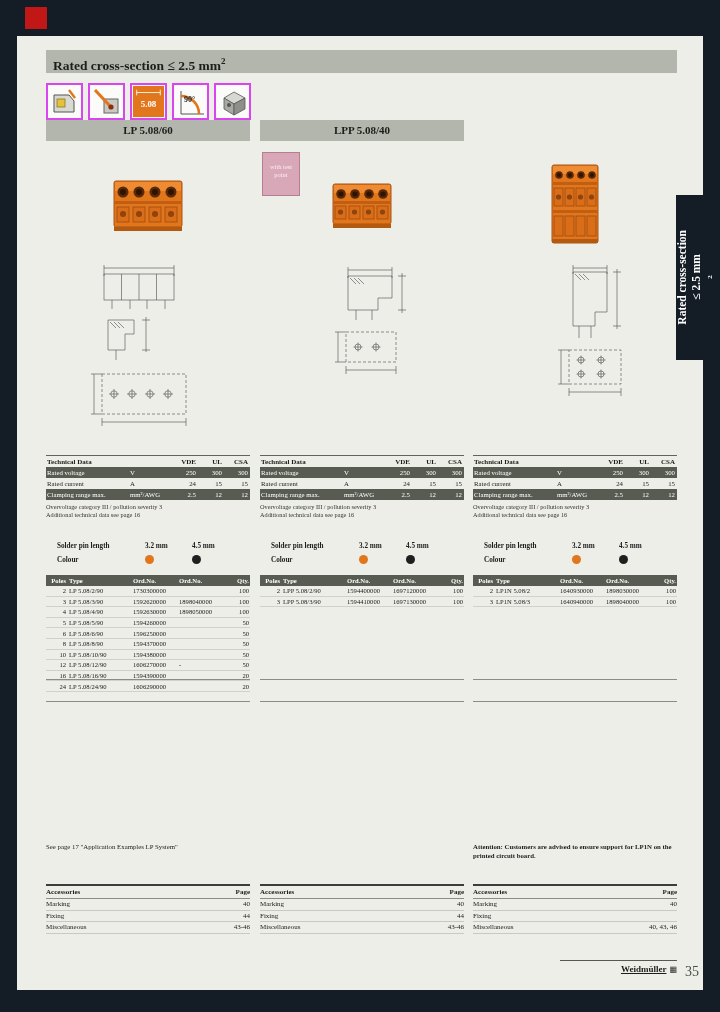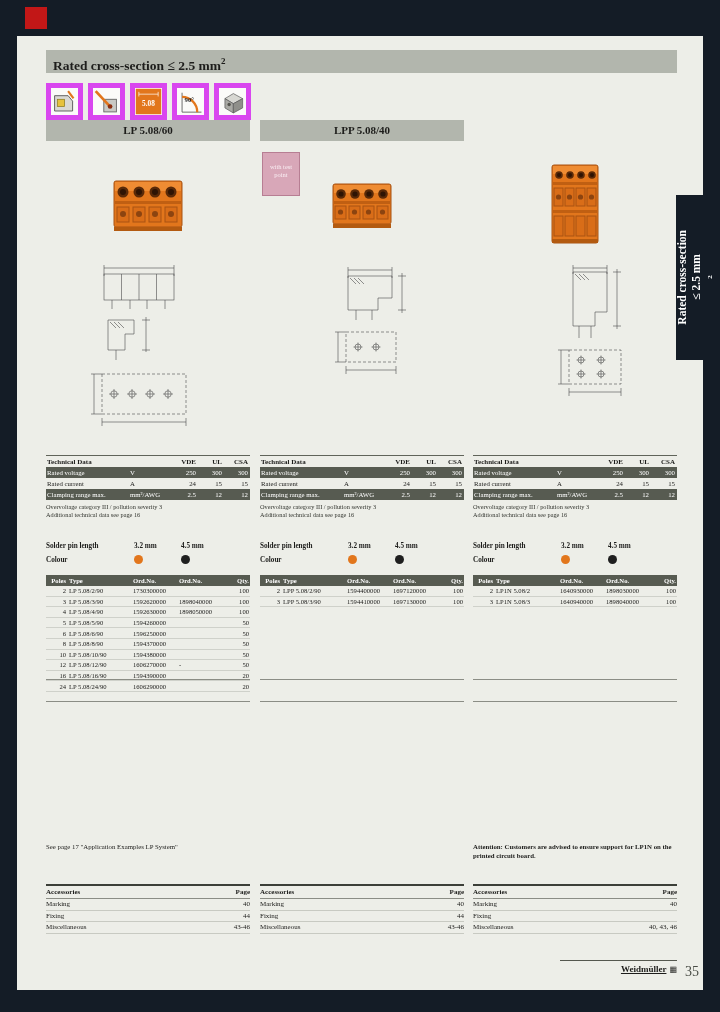--- a/index.html
+++ b/index.html
@@ -12,21 +12,21 @@
   .frame-bottom{left:0;bottom:0;width:720px;height:22px;}
   .red-square{position:absolute;left:25px;top:7px;width:22px;height:22px;background:#c21717;}
 
   .content{position:absolute;left:17px;top:36px;width:686px;height:954px;}
 
   .title-bar{position:absolute;left:29px;top:14px;width:631px;height:23px;background:#b2b6ad;
              font-size:13.5px;font-weight:bold;line-height:23px;padding-left:7px;box-sizing:border-box;}
   .title-bar sup{font-size:9px;}
 
   .icon-row{position:absolute;left:29px;top:47px;display:flex;gap:5px;}
-  .icon-box{width:37px;height:37px;background:#fbfbf9;border:5px solid #d946ef;box-sizing:border-box;
+  .icon-box{width:37px;height:37px;background:#fbfbf9;border:2px solid #d946ef;box-sizing:border-box;
             display:flex;align-items:center;justify-content:center;}
 
   .col{position:absolute;top:84px;width:204px;height:870px;}
   #col1{left:29px;} #col2{left:243px;} #col3{left:456px;}
   .col-head{height:21px;background:#b2b6ad;font-size:11px;font-weight:bold;text-align:center;line-height:21px;}
 
   .photo{position:absolute;top:28px;left:0;width:100%;height:112px;display:flex;align-items:center;justify-content:center;}
   .badge{position:absolute;left:2px;top:32px;width:38px;height:44px;background:#d8a7b8;border:1px solid #b77e93;
          box-sizing:border-box;font-size:6.5px;color:#faeef3;text-align:center;padding-top:10px;line-height:8px;}
 
@@ -37,21 +37,21 @@
   .thead{font-weight:bold;border-top:1px solid #60645a;font-size:7px;}
   .tbody .trow:nth-child(odd){background:#575b51;color:#fff;}
   .t-label{flex:1;padding-left:1px;}
   .t-unit{width:42px;}
   .t-v{width:24px;text-align:right;padding-right:2px;}
   .tnote{font-size:6.3px;color:#33352f;line-height:7.5px;}
   .tnote.first{margin-top:3px;}
 
   .solder{position:absolute;top:419px;left:0;width:100%;font-size:7.2px;font-weight:bold;}
   .srow{display:flex;align-items:center;height:14px;}
-  .s-label{width:88px;}
+  .s-label{width:88px;margin-left:11px;}
   .s-len{width:47px;}
   .dot{display:inline-block;width:9px;height:9px;border-radius:50%;}
   .dot.orange{background:#e2761c;}
   .dot.black{background:#1f1f1f;}
 
   .order{position:absolute;top:455px;left:0;width:100%;height:128px;font-size:6.6px;}
   .orow{display:flex;align-items:center;height:9.6px;}
   .ohead{height:11px;background:#575b51;color:#fff;font-weight:bold;}
   .obody .orow{border-bottom:1px solid #cfd1ca;}
   .c-poles{width:20px;text-align:right;padding-right:3px;}

